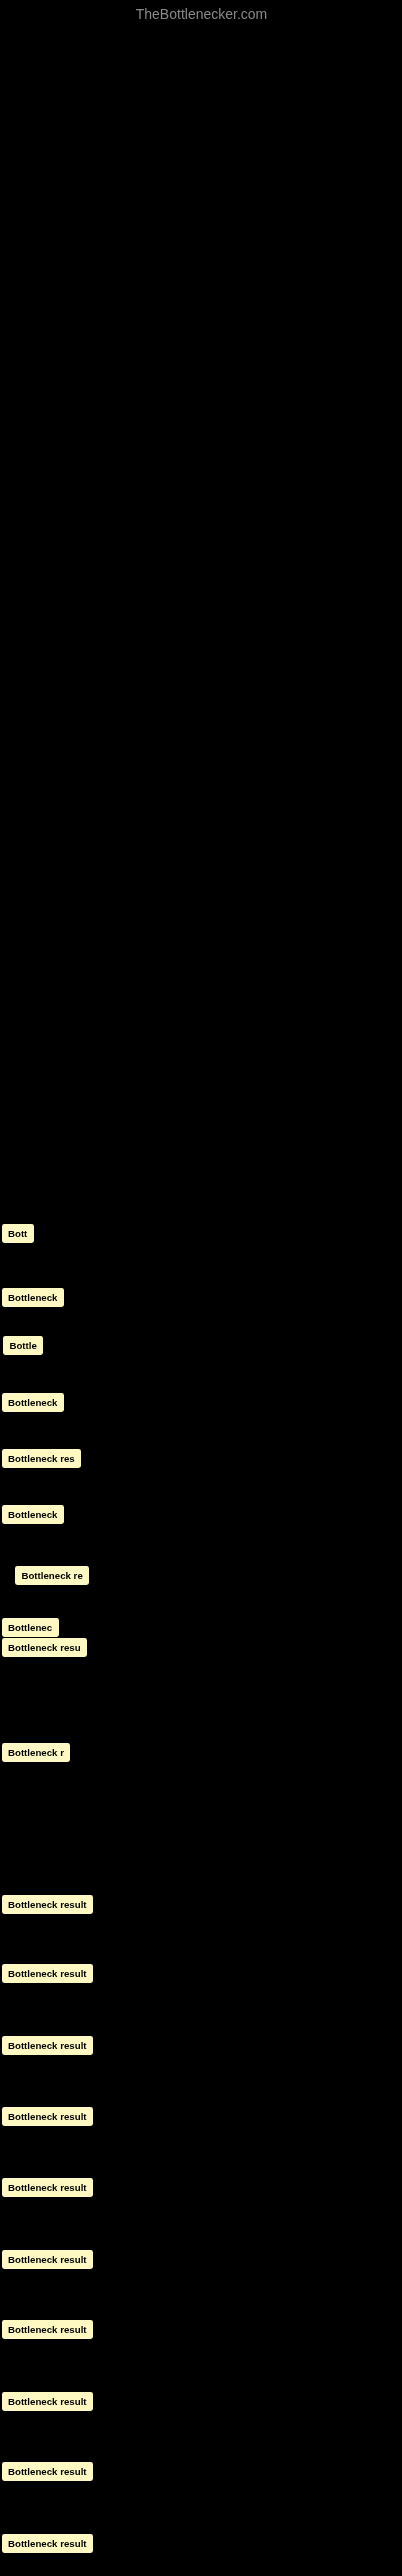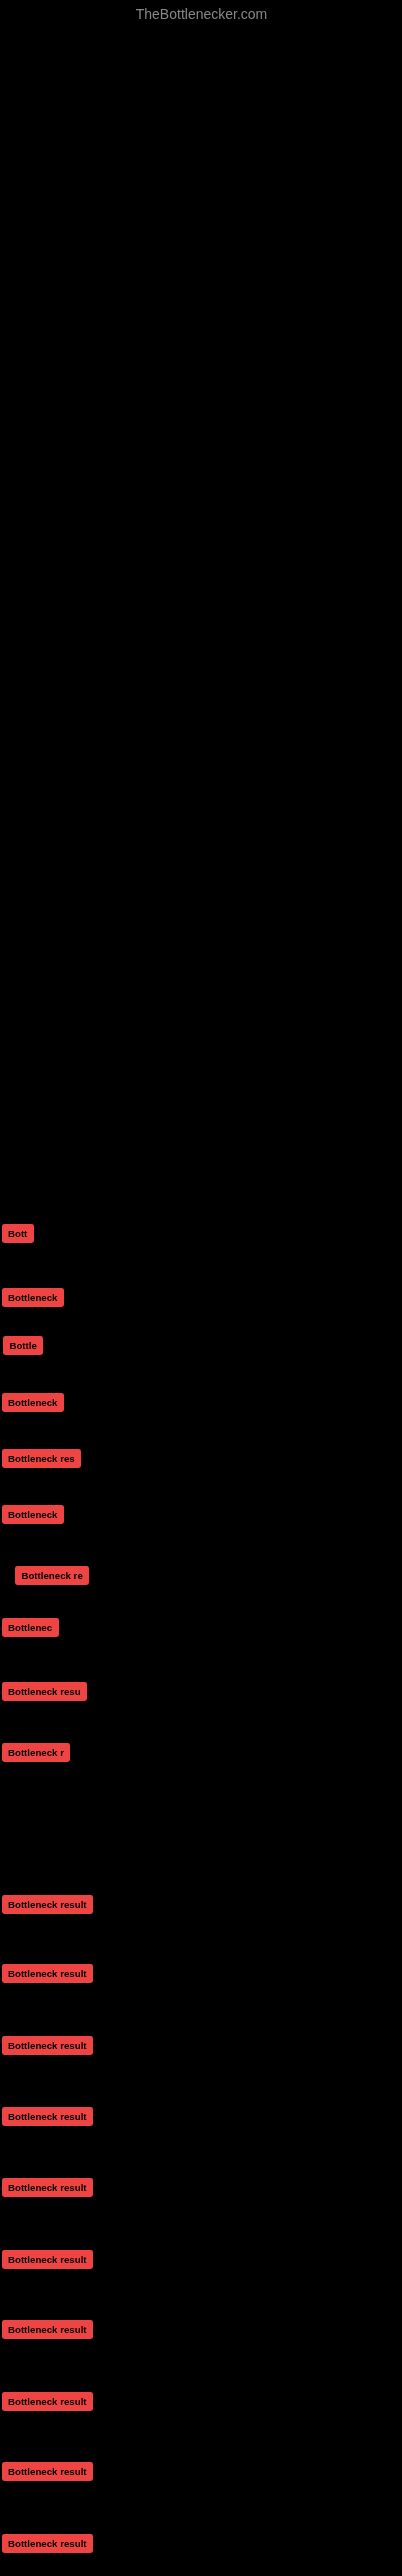--- a/index.html
+++ b/index.html
@@ -20,21 +20,21 @@
       position: absolute;
       top: 6.4px;
       left: 50%;
       transform: translateX(-50%);
       color: #888888;
       font-size: 14px;
       white-space: nowrap;
     }
 
     .bottleneck-badge {
-      background-color: #ef4444;
+      background-color: #fef9c3;
       color: #000000;
       font-size: 9.7px;
       font-weight: bold;
       padding: 4px 6.4px;
       border-radius: 2.4px;
       white-space: nowrap;
       display: inline-block;
     }
   </style>
 </head>
@@ -44,21 +44,21 @@
 
 <div id="items-root">
     <div style="position: absolute; top: 1224px; left: 1.6px;"><span class="bottleneck-badge">Bott</span></div>
     <div style="position: absolute; top: 1288px; left: 1.6px;"><span class="bottleneck-badge">Bottleneck</span></div>
     <div style="position: absolute; top: 1336px; left: 3px;"><span class="bottleneck-badge">Bottle</span></div>
     <div style="position: absolute; top: 1393px; left: 1.6px;"><span class="bottleneck-badge">Bottleneck</span></div>
     <div style="position: absolute; top: 1449px; left: 1.6px; text-align: right;"><span class="bottleneck-badge">Bottleneck res</span></div>
     <div style="position: absolute; top: 1505px; left: 1.6px;"><span class="bottleneck-badge">Bottleneck</span></div>
     <div style="position: absolute; top: 1566px; left: 15px;"><span class="bottleneck-badge">Bottleneck re</span></div>
     <div style="position: absolute; top: 1618px; left: 1.6px; text-decoration: underline;"><span class="bottleneck-badge">Bottlenec</span></div>
-    <div style="position: absolute; top: 1682px; left: 1.6px;"><span class="bottleneck-badge">Bottleneck resu</span></div>
+    <div style="position: absolute; top: 1638px; left: 1.6px;"><span class="bottleneck-badge">Bottleneck resu</span></div>
     <div style="position: absolute; top: 1743px; left: 1.6px;"><span class="bottleneck-badge">Bottleneck r</span></div>
     <div style="position: absolute; top: 1895px; left: 1.6px;"><span class="bottleneck-badge">Bottleneck result</span></div>
     <div style="position: absolute; top: 1964px; left: 1.6px;"><span class="bottleneck-badge">Bottleneck result</span></div>
     <div style="position: absolute; top: 2036px; left: 1.6px;"><span class="bottleneck-badge">Bottleneck result</span></div>
     <div style="position: absolute; top: 2107px; left: 1.6px;"><span class="bottleneck-badge">Bottleneck result</span></div>
     <div style="position: absolute; top: 2178px; left: 1.6px;"><span class="bottleneck-badge">Bottleneck result</span></div>
     <div style="position: absolute; top: 2250px; left: 1.6px;"><span class="bottleneck-badge">Bottleneck result</span></div>
     <div style="position: absolute; top: 2320px; left: 1.6px;"><span class="bottleneck-badge">Bottleneck result</span></div>
     <div style="position: absolute; top: 2392px; left: 1.6px;"><span class="bottleneck-badge">Bottleneck result</span></div>
     <div style="position: absolute; top: 2462px; left: 1.6px;"><span class="bottleneck-badge">Bottleneck result</span></div>

